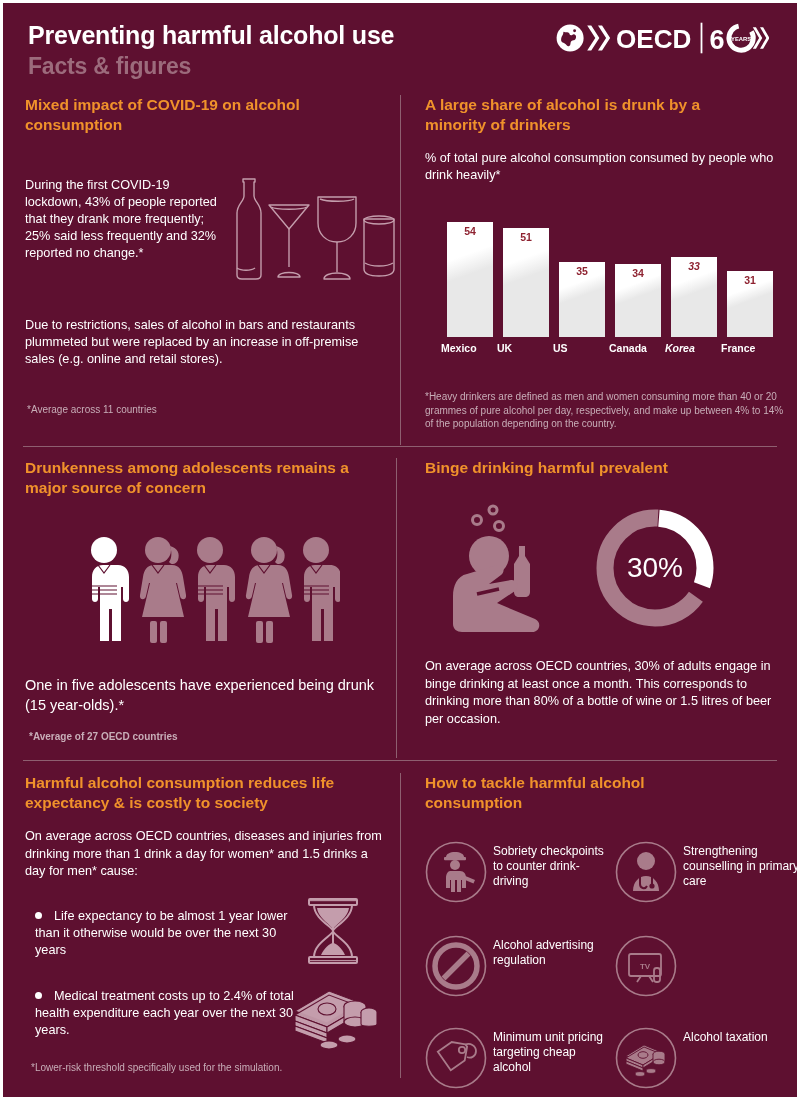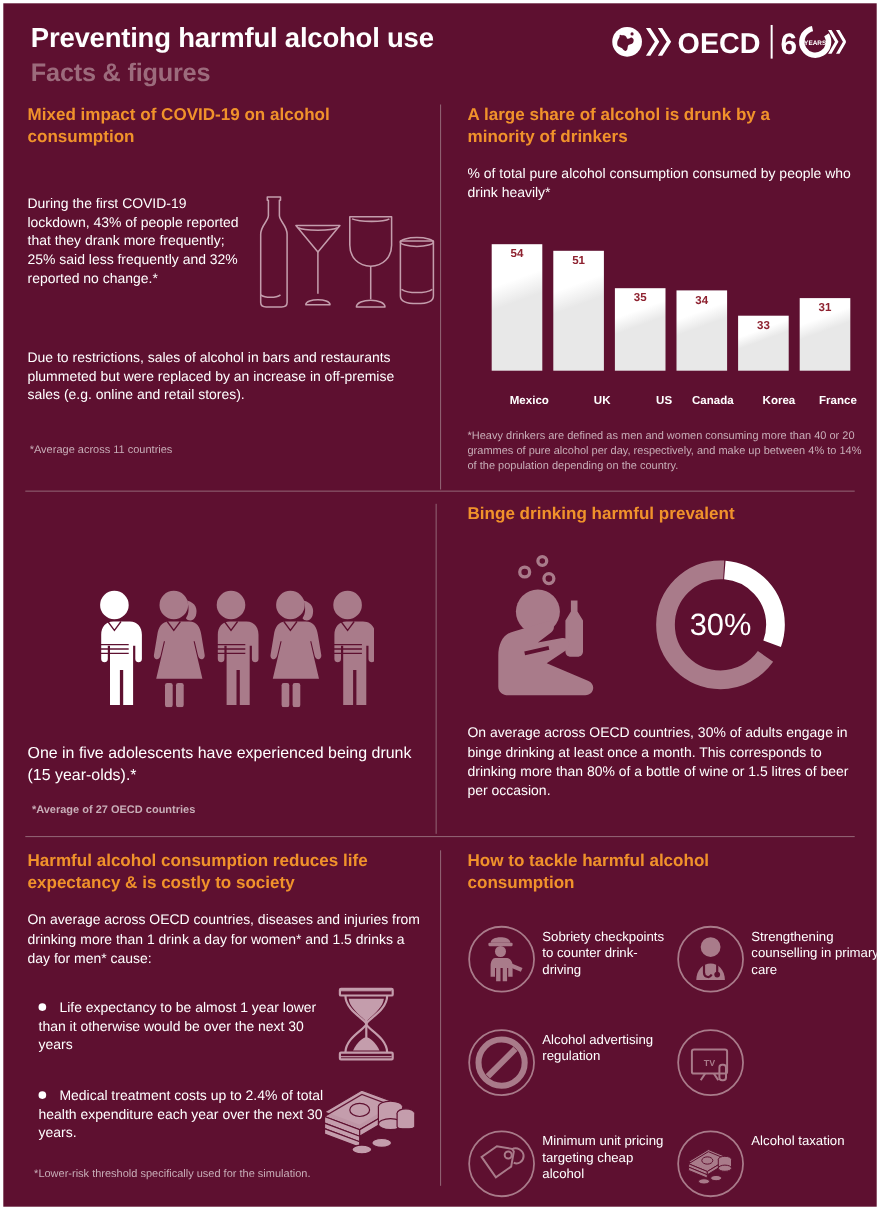--- a/index.html
+++ b/index.html
@@ -46,22 +46,22 @@
   .bar-col { position: absolute; bottom: 20px; width: 46px; }
   .bar {
     position: relative; width: 46px;
     background: linear-gradient(160deg, #ffffff 0%, #ffffff 30%, #e8e8e8 46%, #e8e8e8 100%);
   }
   .bar-val {
     position: absolute; top: 3px; left: 0; width: 100%;
     text-align: center; font-size: 10.5px; font-weight: bold; color: #8E2230;
   }
   .bar-lbl {
-    position: absolute; top: 100%; left: -6px; width: 58px; margin-top: 21px;
-    text-align: right; font-size: 10.5px; font-weight: bold; color: #ffffff;
+    position: absolute; top: 100%; left: -6px; width: 58px; margin-top: 5px;
+    text-align: left; font-size: 10.5px; font-weight: bold; color: #ffffff;
   }
 
   
   #people { position: absolute; left: 55px; top: 75px; }
 
   
   #donut { position: absolute; left: 165px; top: 45px; }
   #donut-label {
     position: absolute; left: 165px; top: 45px; width: 130px; height: 130px;
     display: flex; align-items: center; justify-content: center;
@@ -172,37 +172,38 @@
             <div class="bar-lbl">US</div>
           </div>
         </div>
         <div class="bar-col" style="left: 168px;">
           <div class="bar" style="height: 73px;">
             <div class="bar-val">34</div>
             <div class="bar-lbl">Canada</div>
           </div>
         </div>
         <div class="bar-col" style="left: 224px;">
-          <div class="bar" style="height: 50px;">
+          <div class="bar" style="height: 80px; font-style: italic;">
             <div class="bar-val">33</div>
             <div class="bar-lbl">Korea</div>
           </div>
         </div>
         <div class="bar-col" style="left: 280px;">
           <div class="bar" style="height: 66px;">
             <div class="bar-val">31</div>
             <div class="bar-lbl">France</div>
           </div>
         </div>
       </div>
 
     <div class="foot-text" style="position:absolute; left:0; top:295px; width:360px;">*Heavy drinkers are defined as men and women consuming more than 40 or 20 grammes of pure alcohol per day, respectively, and make up between 4% to 14% of the population depending on the country.</div>
   </div>
 
   <div class="panel" style="left:22px; top:455px; width:360px; height:300px;">
+    <div class="sec-title" style="width:330px;">Drunkenness among adolescents remains a major source of concern</div>
 
     <svg id="people" width="260" height="110" viewBox="0 0 260 110">
 
       <g fill="#ffffff">
         <circle cx="24" cy="17" r="13"></circle>
         <path d="M10 32 h28 c7 0 11 5 11 12 v22 c0 4 -6 4 -6 0 v-12 h-2 v54 h-9 v-32 h-3 v32 h-9 v-54 h-2 v12 c0 4 -6 4 -6 0 v-22 c0 -7 4 -12 11 -12 z"></path>
       </g>
       <g stroke="#5E1030" stroke-width="1.2" fill="none">
         <path d="M18 32 l6 8 l6 -8"></path>
         <path d="M11 53 h26 M11 57 h26 M11 61 h26"></path>

